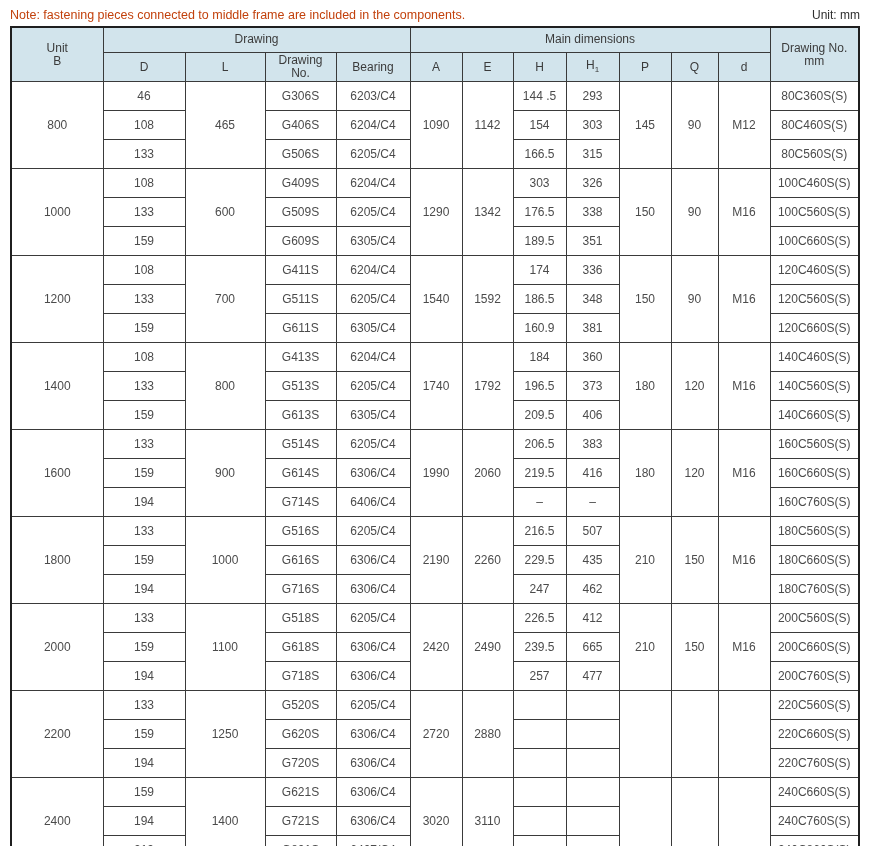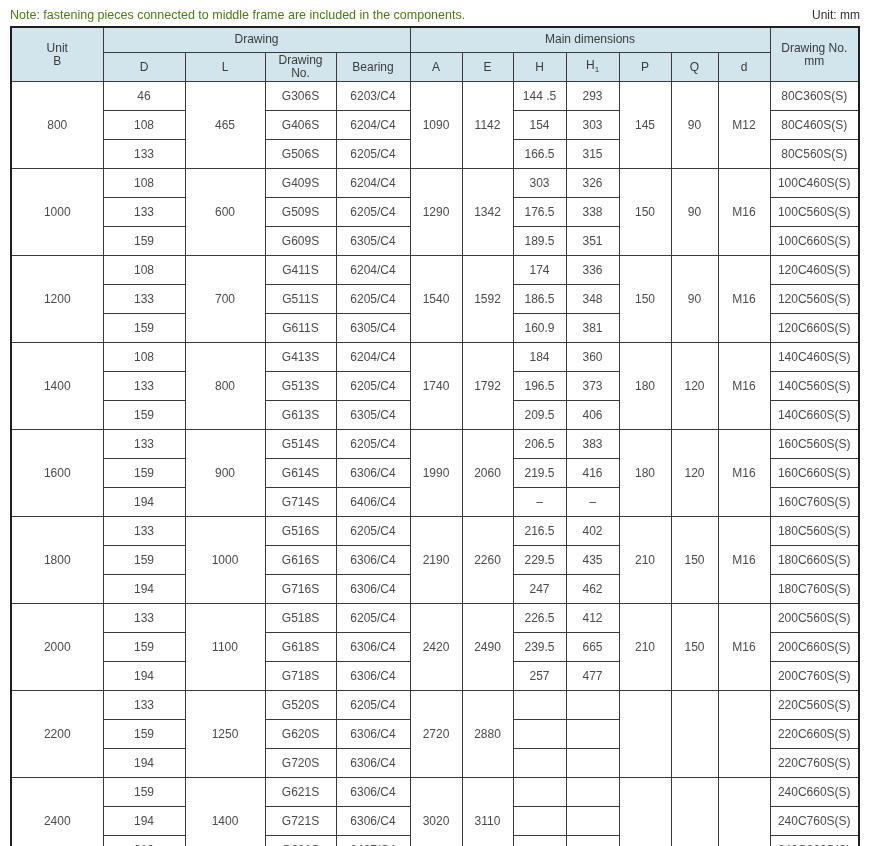--- a/index.html
+++ b/index.html
@@ -18,21 +18,21 @@
   }
   .top-row {
     display: flex;
     justify-content: space-between;
     align-items: flex-end;
     margin-bottom: 4px;
     height: 16px;
   }
   .note-text {
     font-size: 12.5px;
-    color: #4d7c0f;
+    color: #c2410c;
   }
   .unit-text {
     font-size: 12px;
     color: #2f2f2f;
   }
   table.spec {
     width: 850px;
     border-collapse: collapse;
     table-layout: fixed;
     border: 2px solid #1f1f1f;
@@ -267,21 +267,21 @@
         </tr>
         <tr>
           <td rowspan="3">1800</td>
           <td>133</td>
           <td rowspan="3">1000</td>
           <td>G516S</td>
           <td>6205/C4</td>
           <td rowspan="3">2190</td>
           <td rowspan="3">2260</td>
           <td>216.5</td>
-          <td>402</td>
+          <td>507</td>
           <td rowspan="3">210</td>
           <td rowspan="3">150</td>
           <td rowspan="3">M16</td>
           <td>180C560S(S)</td>
         </tr>
         <tr>
           <td>159</td>
           <td>G616S</td>
           <td>6306/C4</td>
           <td>229.5</td>

